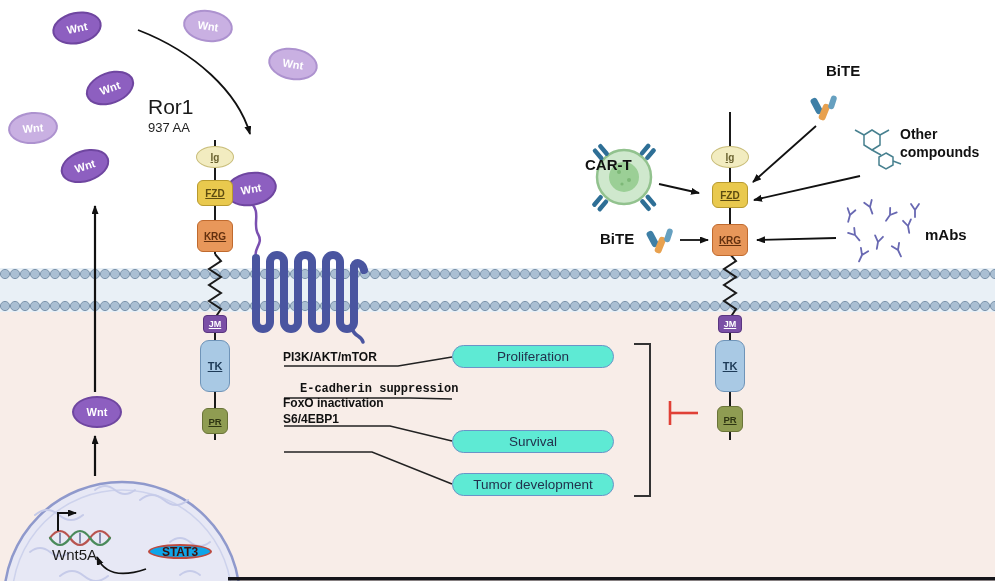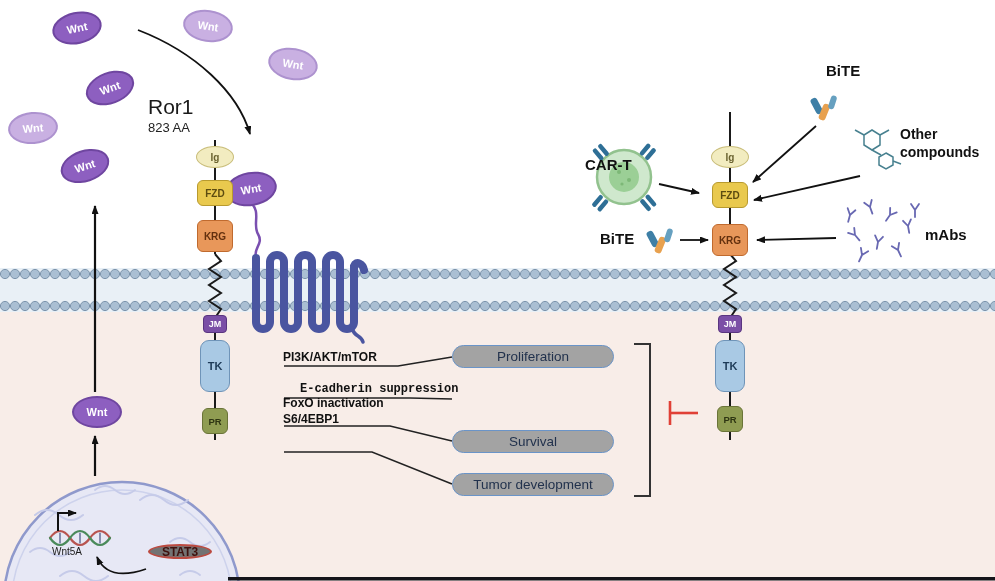--- a/index.html
+++ b/index.html
@@ -8,29 +8,29 @@
   .bg-intracellular { position:absolute; left:0; top:290px; width:995px; height:291px;
            background:#f8ede8; z-index:0; }
   svg.overlay { position:absolute; left:0; top:0; z-index:1; }
   .lbl { position:absolute; z-index:2; color:#111; }
   .wnt { position:absolute; z-index:2; width:46px; height:28px; border-radius:50%;
          display:flex; align-items:center; justify-content:center;
          font-size:11px; font-weight:bold; color:#fff; }
   .wnt-dark  { background:#8d5fc0; border:2px solid #6f46a0; }
   .wnt-light { background:#c9b0e2; border:2px solid #ad92cf; }
   .dom { position:absolute; z-index:2; display:flex; align-items:center; justify-content:center;
-         font-weight:bold; box-sizing:border-box; }
+         font-weight:bold; box-sizing:border-box;text-decoration:underline; }
   .pill { position:absolute; z-index:2; width:162px; height:23px; box-sizing:border-box;
-          border:1.5px solid #6a94c8; background:#a3a3a3; border-radius:12px;
+          border:1.5px solid #6a94c8; background:#5eead4; border-radius:12px;
           display:flex; align-items:center; justify-content:center;
           font-size:13.5px; color:#22324d; }
   .pwy { position:absolute; z-index:2; font-size:12px; font-weight:bold; color:#101010;text-align:right; }
   .ther { position:absolute; z-index:2; font-size:15px; font-weight:bold; color:#111; }
   .stat3 { position:absolute; z-index:2; width:64px; height:15px; border-radius:50%;
-           background:#737373; border:2px solid #bc4a40; box-sizing:border-box;
+           background:#0ea5e9; border:2px solid #bc4a40; box-sizing:border-box;
            display:flex; align-items:center; justify-content:center;
            font-size:12px; font-weight:bold; color:#40120e; }
 </style>
 </head>
 <body>
 
 <div class="stage">
 
   <div class="bg-intracellular"></div>
 
@@ -190,21 +190,21 @@
 
   <div class="wnt wnt-dark" style="left:225px; top:172px; width:48px; height:30px; transform:rotate(-10deg);">
       <span>Wnt</span>
     </div>
 
   <div class="wnt wnt-dark" style="left:72px;  top:396px;">
       <span>Wnt</span>
     </div>
 
   <div class="lbl" style="left:148px; top:95px; font-size:21px; color:#1a1a1a;">Ror1</div>
-  <div class="lbl" style="left:148px; top:120px; font-size:13px; color:#222;">823 AA</div>
+  <div class="lbl" style="left:148px; top:120px; font-size:13px; color:#222;">937 AA</div>
 
   <div class="dom" style="left:196px; top:146px; width:38px; height:22px; background:#f2ecc0; border:1.5px solid #c9bd7a; border-radius:50%; font-size:10px; color:#6b6330;">Ig</div>
   <div class="dom" style="left:197px; top:180px; width:36px; height:26px; background:#e9c94e; border:1.5px solid #b89a2e; border-radius:6px; font-size:10px; color:#5d4c10;">FZD</div>
   <div class="dom" style="left:197px; top:220px; width:36px; height:32px; background:#e8975a; border:1.5px solid #c06a2e; border-radius:6px; font-size:10px; color:#63300e;">KRG</div>
   <div class="dom" style="left:203px; top:315px; width:24px; height:18px; background:#7b4fa6; border:1.5px solid #5a3580; border-radius:4px; font-size:9px; color:#fff;">JM</div>
   <div class="dom" style="left:200px; top:340px; width:30px; height:52px; background:#a9c9e4; border:1.5px solid #6f94b8; border-radius:9px; font-size:11px; color:#1d3a57;">TK</div>
   <div class="dom" style="left:202px; top:408px; width:26px; height:26px; background:#8f9c52; border:1.5px solid #6a7438; border-radius:6px; font-size:9.5px; color:#2e3512;">PR</div>
 
   <div class="dom" style="left:711px; top:146px; width:38px; height:22px; background:#f2ecc0; border:1.5px solid #c9bd7a; border-radius:50%; font-size:10px; color:#6b6330;">Ig</div>
   <div class="dom" style="left:712px; top:182px; width:36px; height:26px; background:#e9c94e; border:1.5px solid #b89a2e; border-radius:6px; font-size:10px; color:#5d4c10;">FZD</div>
@@ -221,16 +221,16 @@
   <div class="pill" style="left:452px; top:345px;">Proliferation</div>
   <div class="pill" style="left:452px; top:473px;">Tumor development</div>
   <div class="pill" style="left:452px; top:430px;">Survival</div>
 
   <div class="ther" style="left:585px; top:122px;margin-top:34px;">CAR-T</div>
   <div class="ther" style="left:826px; top:62px;">BiTE</div>
   <div class="ther" style="left:600px; top:230px;">BiTE</div>
   <div class="ther" style="left:900px; top:125px; width:86px; font-size:14px; line-height:1.3;">Other compounds</div>
   <div class="ther" style="left:925px; top:226px;">mAbs</div>
 
-  <div class="lbl" style="left:52px; top:546px; font-size:10px; color:#1a1a1a;">Wnt5A</div>
+  <div class="lbl" style="left:52px; top:546px; font-size:15px; color:#1a1a1a;">Wnt5A</div>
   <div class="stat3" style="left:148px; top:544px;">STAT3</div>
 
 </div>
 
 </body></html>

